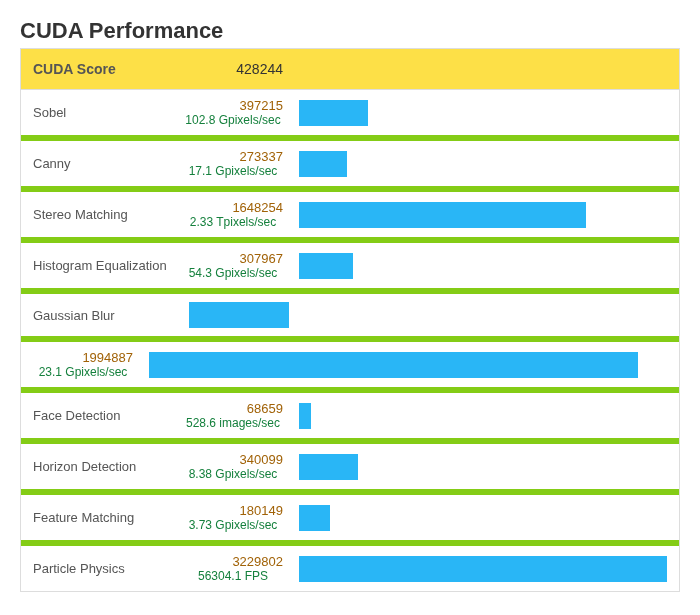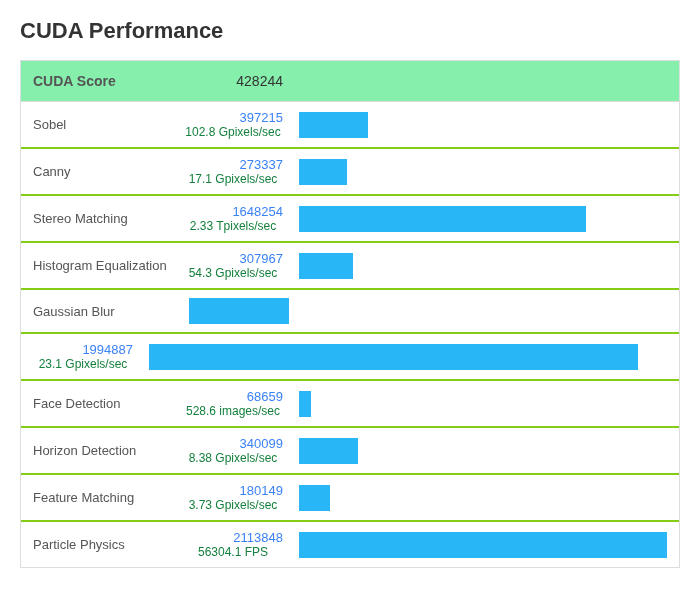--- a/index.html
+++ b/index.html
@@ -7,68 +7,68 @@
     font-family: "Helvetica Neue", Helvetica, Arial, sans-serif;
     background: #fff;
     color: #333;
     width: 700px;
     padding: 18px 20px 20px 20px;
   }
   .title {
     font-size: 22px;
     font-weight: 700;
     color: #333;
-    margin-bottom: 16px;
+    margin-bottom: 4px;
   }
   .panel {
     border: 1px solid #ddd;
   }
   .header-row {
     display: flex;
     align-items: center;
-    background: #86efac;
+    background: #fde047;
     border-bottom: 1px solid #ddd;
     padding: 12px 12px;
   }
   .header-label {
     flex: 0 0 150px;
     font-size: 14px;
     font-weight: 700;
     color: #555;
   }
   .header-score {
     flex: 0 0 110px;
     font-size: 14px;
     font-weight: 400;
     color: #333;
     text-align: right;
     padding-right: 10px;
   }
   .row {
     display: flex;
     align-items: center;
-    border-bottom: 2px solid #84cc16;
+    border-bottom: 6px solid #84cc16;
     padding: 8px 12px;
     min-height: 44px;
   }
   .row:last-child { border-bottom: none; }
   .name {
     flex: 0 0 150px;
     font-size: 13px;
     color: #555;
     padding-right: 6px;
   }
   .score-col {
     flex: 0 0 110px;
     text-align: right;
     padding-right: 10px;
   }
   .score {
     font-size: 13px;
-    color: #3b82f6;
+    color: #a16207;
   }
   .rate {
     font-size: 12px;
     color: #15803d;
     text-align: center;
   }
   .bar-col {
     flex: 1 1 auto;
     padding-left: 6px;
     display: flex;
@@ -171,21 +171,21 @@
           <div class="score">180149</div>
           <div class="rate">3.73 Gpixels/sec</div>
         </div>
         <div class="bar-col">
           <div class="bar" style="width: 8.52233%;"></div>
         </div>
       </div>
       <div class="row">
         <div class="name">Particle Physics</div>
         <div class="score-col">
-          <div class="score">2113848</div>
+          <div class="score">3229802</div>
           <div class="rate">56304.1 FPS</div>
         </div>
         <div class="bar-col">
           <div class="bar" style="width: 100%;"></div>
         </div>
       </div>
     </div>
 </div>
 
 </body></html>

